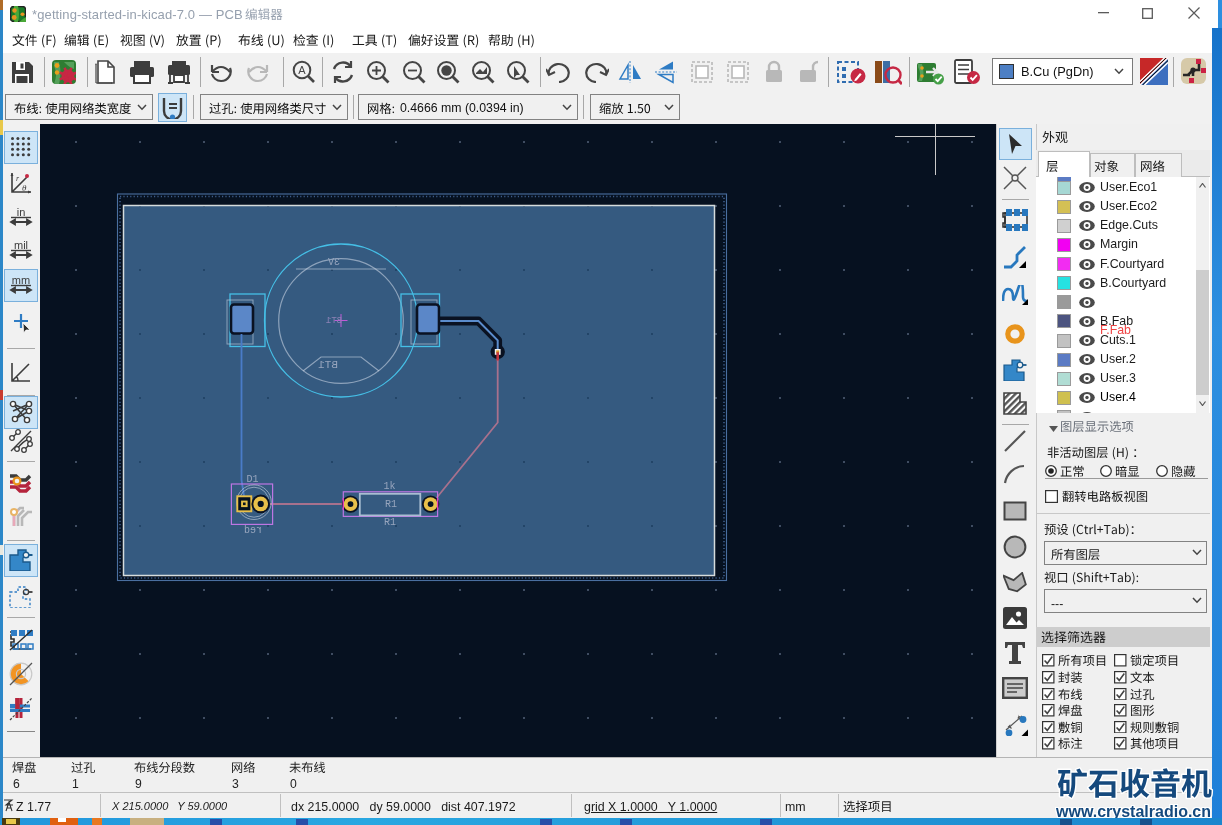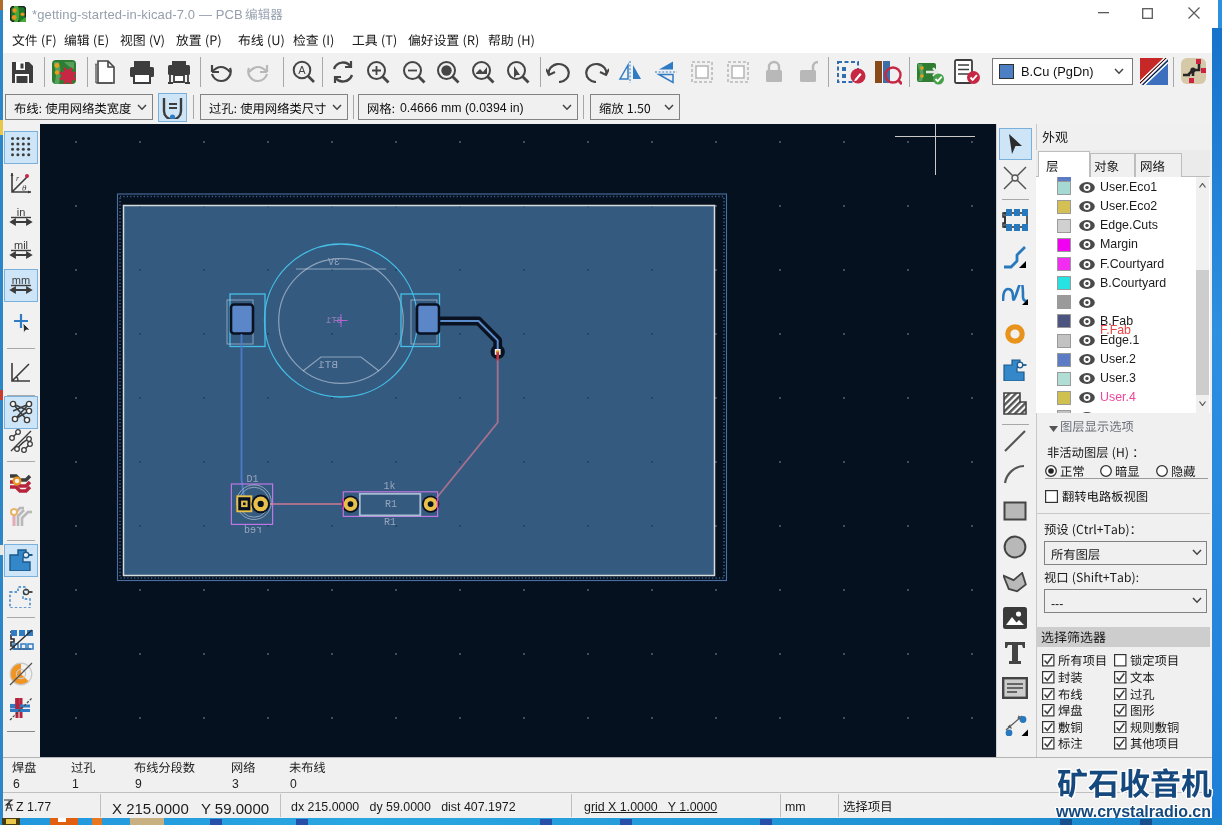--- a/index.html
+++ b/index.html
@@ -856,42 +856,42 @@
       <circle cx="8" cy="5.5" r="3.4" fill="#fff"></circle>
       <circle cx="8" cy="5.5" r="1.7" fill="#4a4a4a"></circle>
     </svg>
     <div class="lt" style="left:1100px;top:313.91px;font-size:12.4px;color:#1b1b1b;">B.Fab</div>
     <div class="a" style="left:1057px;top:333.54px;width:14px;height:14px;background:#c2c2c2;border:1px solid #9a9a9a"></div>
     <svg class="ico" style="left:1079px;top:335.04px;" width="16" height="11" viewBox="0 0 16 11">
       <ellipse cx="8" cy="5.5" rx="7.8" ry="5.4" fill="#4a4a4a"></ellipse>
       <circle cx="8" cy="5.5" r="3.4" fill="#fff"></circle>
       <circle cx="8" cy="5.5" r="1.7" fill="#4a4a4a"></circle>
     </svg>
-    <div class="lt" style="left:1100px;top:333.04px;font-size:12.4px;color:#1b1b1b;">Edge.1</div>
+    <div class="lt" style="left:1100px;top:333.04px;font-size:12.4px;color:#1b1b1b;">Cuts.1</div>
     <div class="a" style="left:1057px;top:352.67px;width:14px;height:14px;background:#5b7bc4;border:1px solid #9a9a9a"></div>
     <svg class="ico" style="left:1079px;top:354.17px;" width="16" height="11" viewBox="0 0 16 11">
       <ellipse cx="8" cy="5.5" rx="7.8" ry="5.4" fill="#4a4a4a"></ellipse>
       <circle cx="8" cy="5.5" r="3.4" fill="#fff"></circle>
       <circle cx="8" cy="5.5" r="1.7" fill="#4a4a4a"></circle>
     </svg>
     <div class="lt" style="left:1100px;top:352.17px;font-size:12.4px;color:#1b1b1b;">User.2</div>
     <div class="a" style="left:1057px;top:371.8px;width:14px;height:14px;background:#b0ddd4;border:1px solid #9a9a9a"></div>
     <svg class="ico" style="left:1079px;top:373.3px;" width="16" height="11" viewBox="0 0 16 11">
       <ellipse cx="8" cy="5.5" rx="7.8" ry="5.4" fill="#4a4a4a"></ellipse>
       <circle cx="8" cy="5.5" r="3.4" fill="#fff"></circle>
       <circle cx="8" cy="5.5" r="1.7" fill="#4a4a4a"></circle>
     </svg>
     <div class="lt" style="left:1100px;top:371.3px;font-size:12.4px;color:#1b1b1b;">User.3</div>
     <div class="a" style="left:1057px;top:390.93px;width:14px;height:14px;background:#cfc04f;border:1px solid #9a9a9a"></div>
     <svg class="ico" style="left:1079px;top:392.43px;" width="16" height="11" viewBox="0 0 16 11">
       <ellipse cx="8" cy="5.5" rx="7.8" ry="5.4" fill="#4a4a4a"></ellipse>
       <circle cx="8" cy="5.5" r="3.4" fill="#fff"></circle>
       <circle cx="8" cy="5.5" r="1.7" fill="#4a4a4a"></circle>
     </svg>
-    <div class="lt" style="left:1100px;top:390.43px;font-size:12.4px;color:#ec4899;">User.4</div>
+    <div class="lt" style="left:1100px;top:390.43px;font-size:12.4px;color:#000000;">User.4</div>
     <div class="a" style="left:1057px;top:177px;width:14px;height:4px;background:#5b7bc4;border-left:1px solid #999"></div>
     <div class="a" style="left:1057px;top:410.06px;width:14px;height:2.94px;background:#c2c2c2;border:1px solid #9a9a9a;border-bottom:none"></div>
     <svg class="ico" style="left:1079px;top:411.56px;clip-path:inset(0 0 9.56px 0)" width="16" height="11" viewBox="0 0 16 11">
       <ellipse cx="8" cy="5.5" rx="7.8" ry="5.4" fill="#4a4a4a"></ellipse>
       <circle cx="8" cy="5.5" r="3.4" fill="#fff"></circle>
     </svg>
     <div class="a" style="left:1196px;top:177px;width:13px;height:236px;background:#f0f0f0"></div>
     <svg class="ico" style="left:1199px;top:183px;" width="7" height="5" viewBox="0 0 7 5">
       <path d="M0.5 4.5 L3.5 0.5 6.5 4.5" fill="none" stroke="#555" stroke-width="1.2"></path>
     </svg>
@@ -1198,21 +1198,21 @@
         <use href="#q109" x="0"></use>
         <use href="#q15" x="1000"></use>
         <use href="#q16" x="2000"></use>
       </g>
     </svg>
     <div class="lt" style="left:290px;top:777px;font-size:12.2px;color:#222;">0</div>
     <svg class="ico" style="left:3px;top:799px;" width="11" height="13" viewBox="0 0 11 13">
       <path d="M1 1 h8 l-6 5 h7 M3 12 l3 -9 3 9 m-5 -3 h4" stroke="#333" stroke-width="1.1" fill="none"></path>
     </svg>
     <div class="lt" style="left:16px;top:800px;font-size:12.4px;color:#1b1b1b;text-align:right;">Z 1.77</div>
-    <div class="lt" style="left:112px;top:800px;font-size:15px;color:#1b1b1b;">X 215.0000   Y 59.0000</div>
+    <div class="lt" style="left:112px;top:800px;font-size:11px;color:#1b1b1b;font-style:italic;">X 215.0000   Y 59.0000</div>
     <div class="lt" style="left:291px;top:800px;font-size:12.4px;color:#1b1b1b;">dx 215.0000   dy 59.0000   dist 407.1972</div>
     <div class="lt" style="left:584px;top:800px;font-size:12.4px;color:#1b1b1b;text-decoration:underline;">grid X 1.0000   Y 1.0000</div>
     <div class="lt" style="left:785px;top:800px;font-size:12.4px;color:#1b1b1b;">mm</div>
     <svg class="ct" style="left:843px;top:811px;">
       <g transform="scale(0.0124)" fill="#1b1b1b">
         <use href="#q56" x="0"></use>
         <use href="#q87" x="1000"></use>
         <use href="#q57" x="2000"></use>
         <use href="#q89" x="3000"></use>
       </g>

